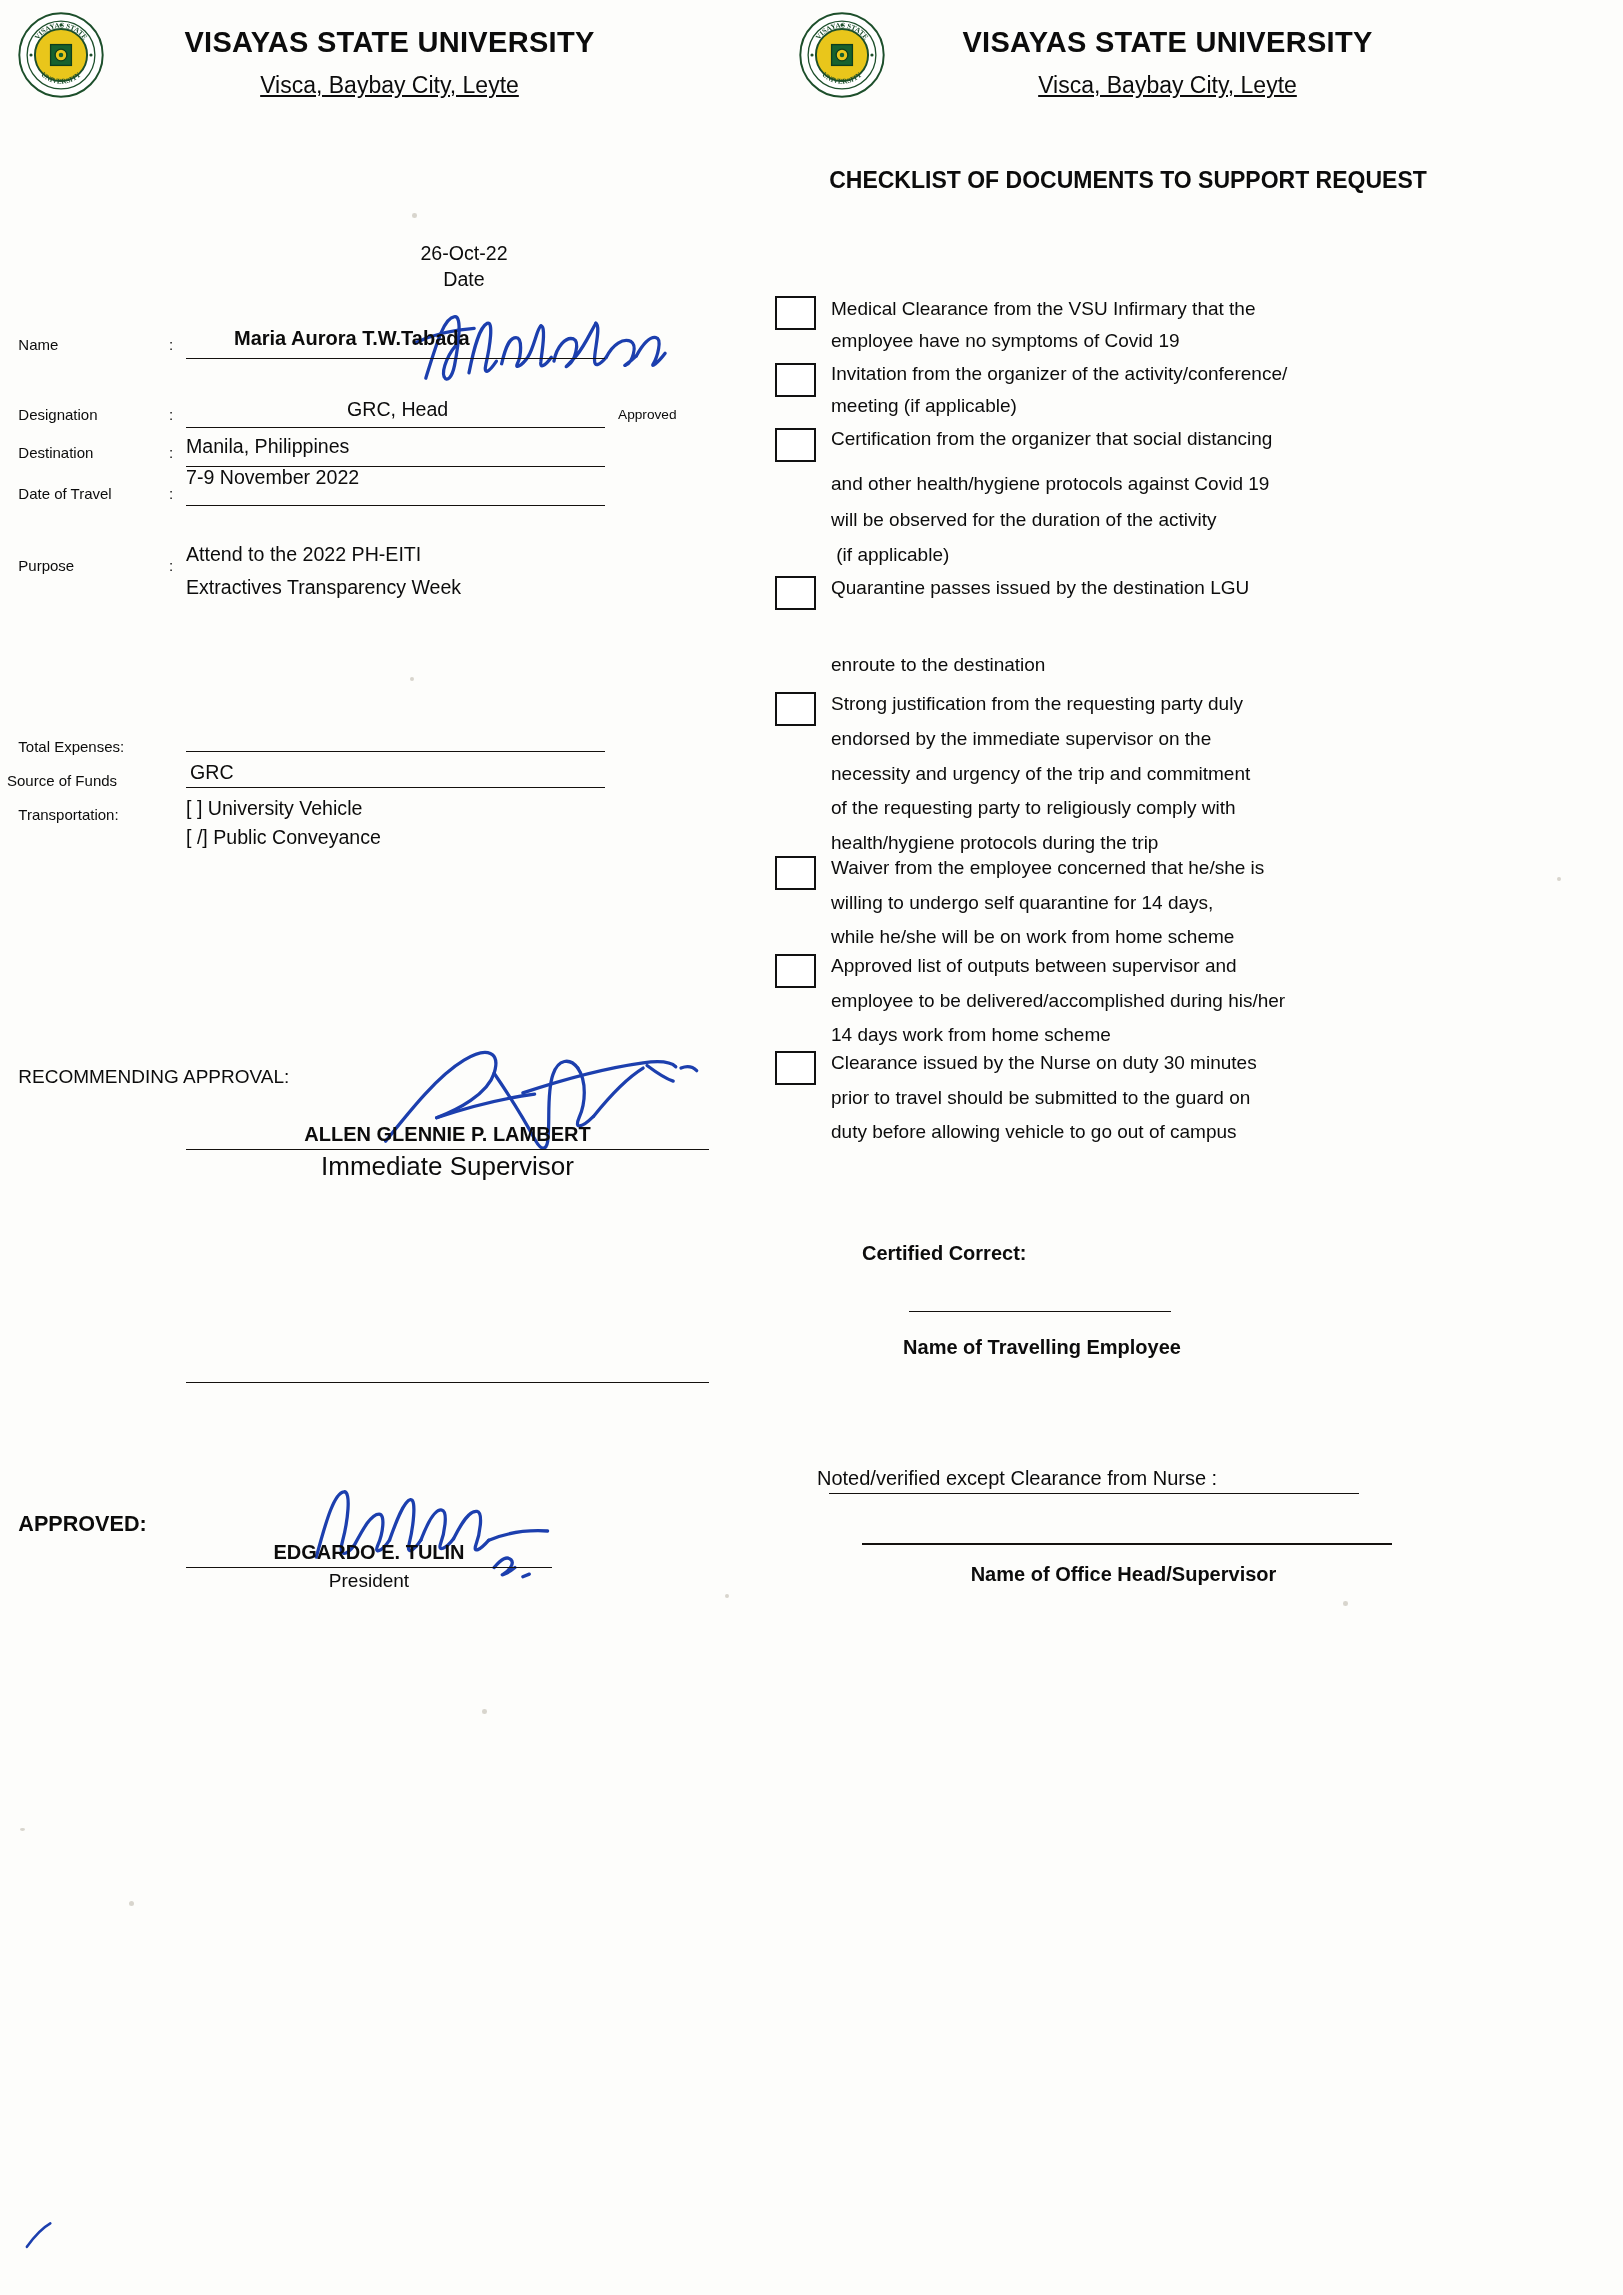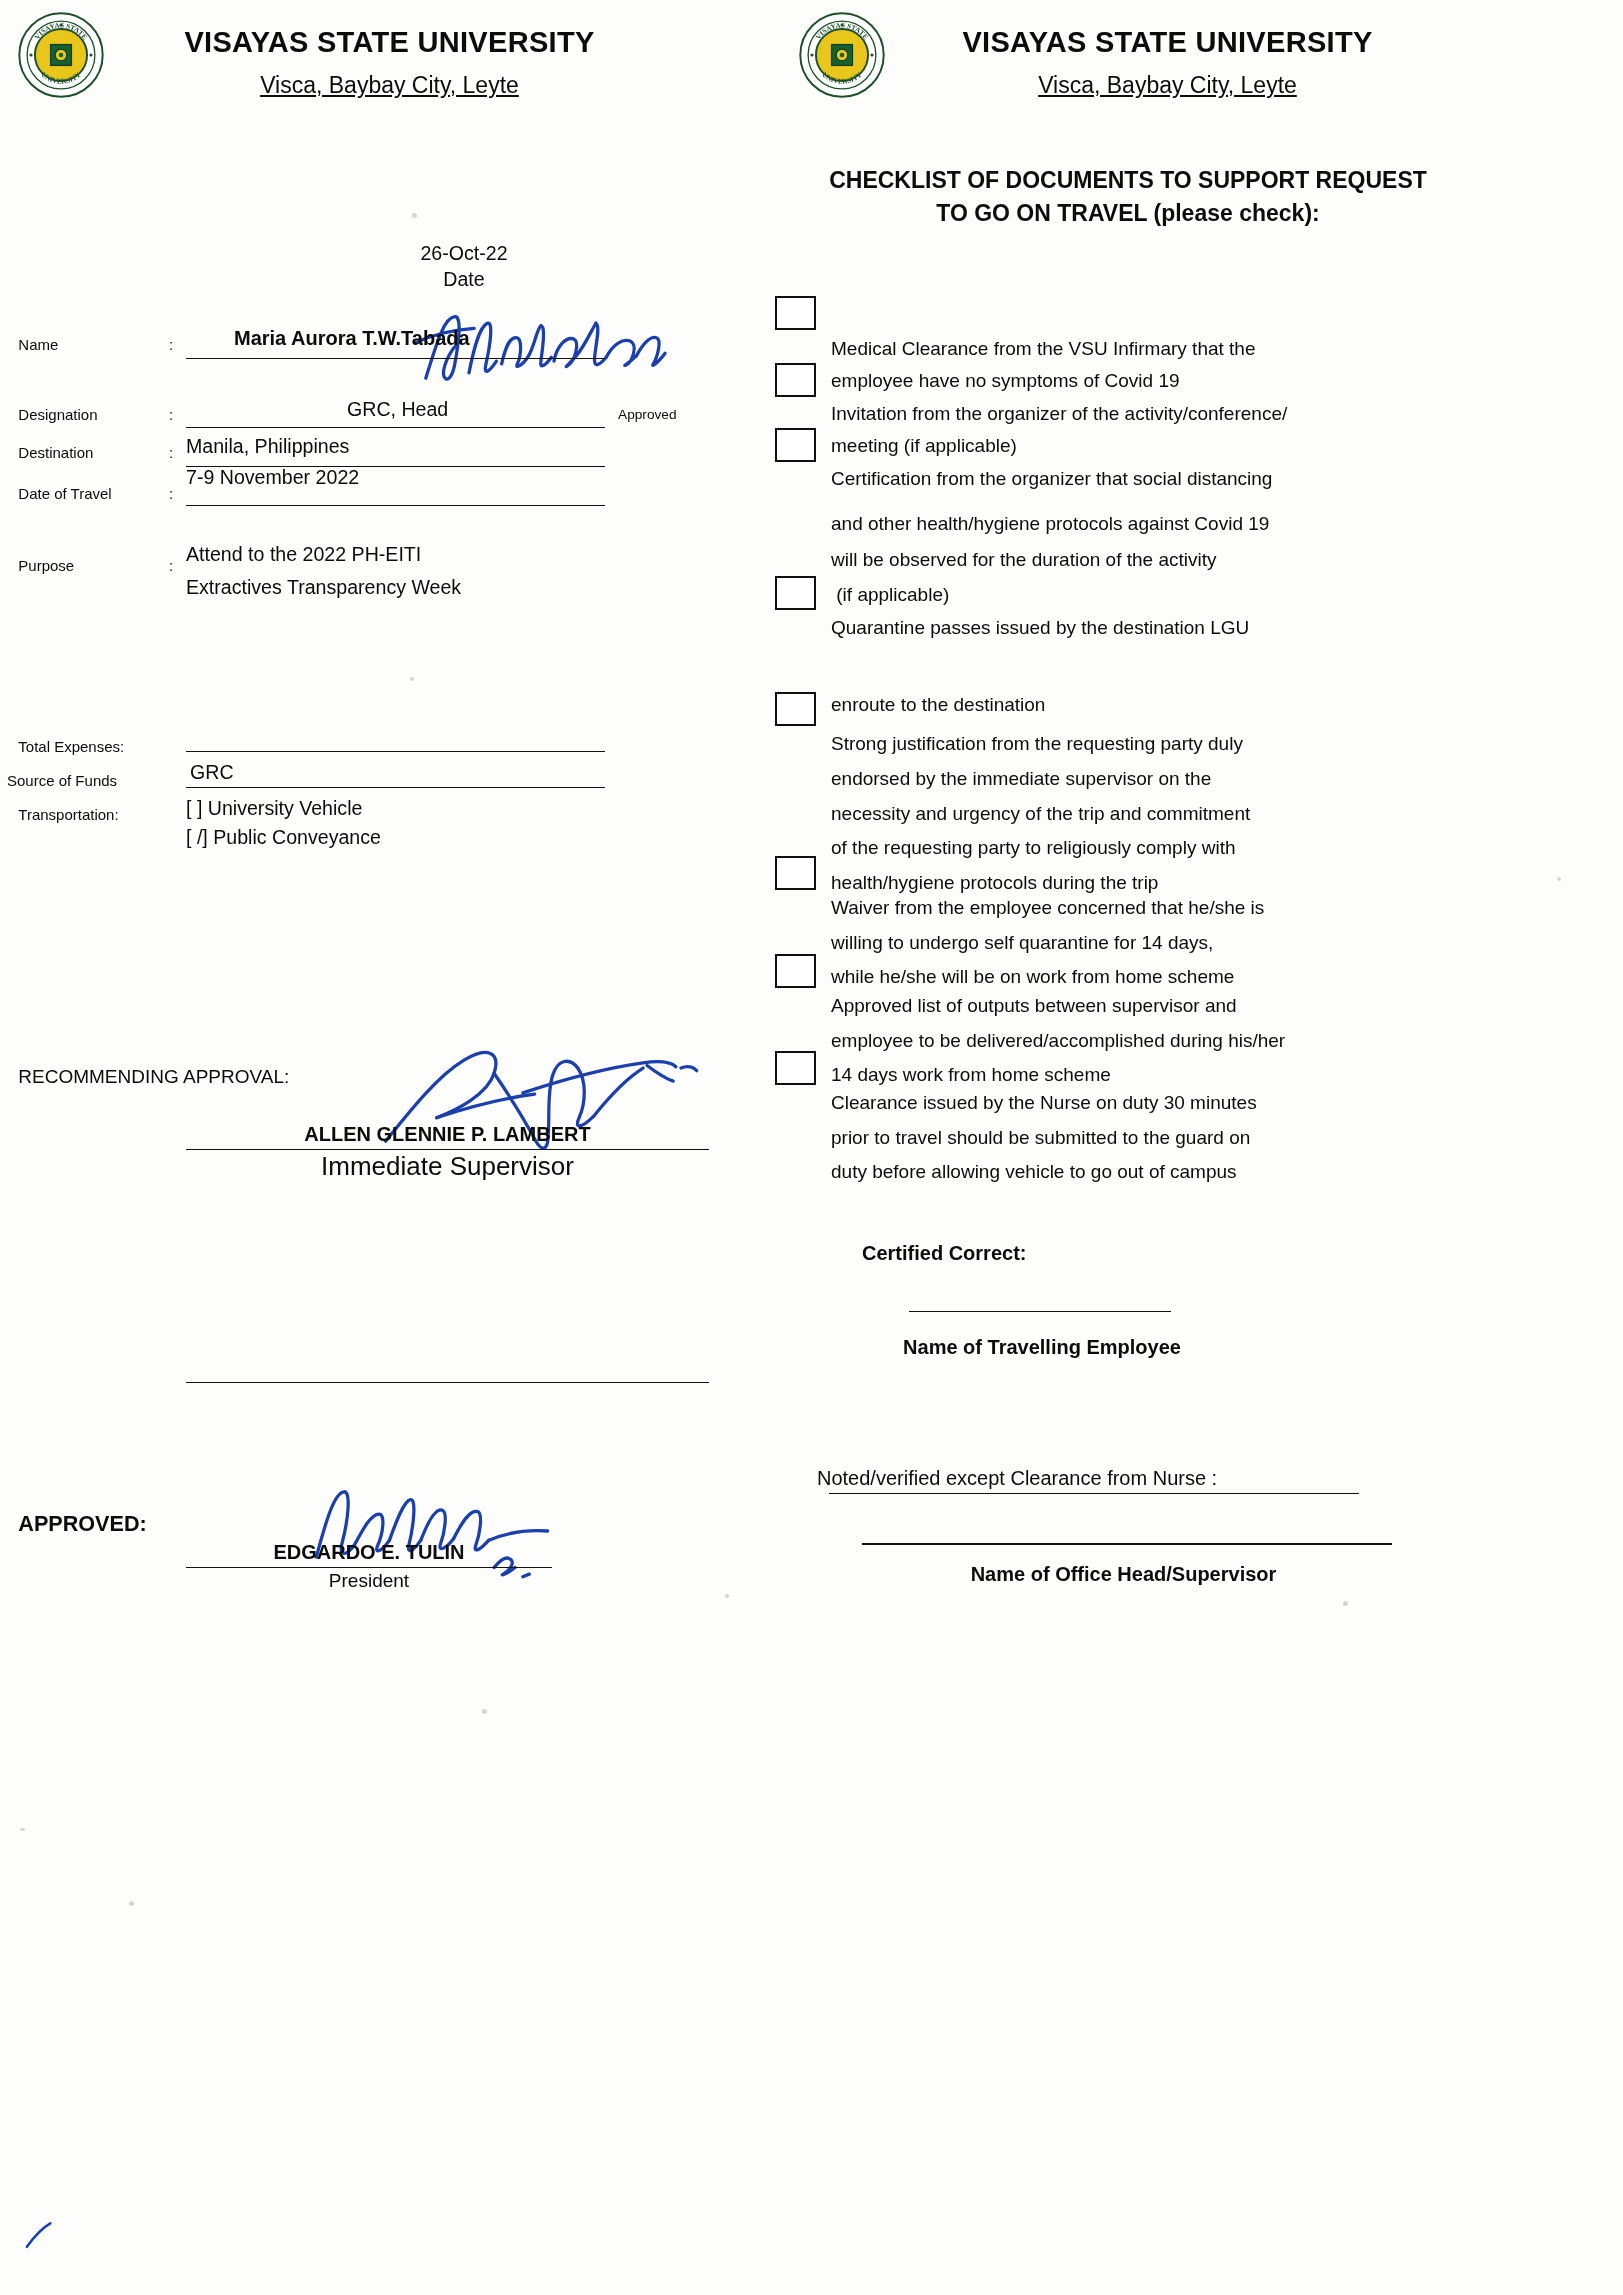--- a/index.html
+++ b/index.html
@@ -68,21 +68,20 @@
     position: absolute;
     width: 37px;
     height: 30px;
     border: 2px solid #111;
     background: #fff;
   }
   .chk-line {
     position: absolute;
     font-size: 19px;
     white-space: pre;
-    margin-top: 40px;
   }
 
   
   .ink {
     position: absolute;
     pointer-events: none;
   }
   .ink svg { display:block; }
 </style>
 </head>
@@ -142,21 +141,20 @@
       <circle cx="112" cy="66" r="2.4" fill="#1d4f2b"></circle>
     </svg>
   </div>
 
   <div class="t univ-title center" style="left:105px;top:26px;width:569px;">VISAYAS STATE UNIVERSITY</div>
   <div class="t univ-sub center" style="left:105px;top:72px;width:569px;">Visca, Baybay City, Leyte</div>
 
   <div class="t univ-title center" style="left:883px;top:26px;width:569px;">VISAYAS STATE UNIVERSITY</div>
   <div class="t univ-sub center" style="left:883px;top:72px;width:569px;">Visca, Baybay City, Leyte</div>
   <div class="t form-title center" style="left:752px;top:167px;width:752px;">CHECKLIST OF DOCUMENTS TO SUPPORT REQUEST</div>
-  <div class="t form-title center" style="left:752px;top:200px;width:752px;">TO GO ON TRAVEL (please check):</div>
 
   <div class="t val center" style="left:366px;top:242px;width:196px;">26-Oct-22</div>
   <div class="t val center" style="left:366px;top:268px;width:196px;">Date</div>
 
   <div class="ink" style="left:406px;top:301px;">
     <svg width="275" height="85" viewBox="0 0 420 130">
       <g fill="none" stroke="#1c3fae" stroke-width="5" stroke-linecap="round" stroke-linejoin="round">
         <path d="M30 118 C 48 60, 58 26, 74 24 C 86 22, 80 66, 74 98 C 70 118, 62 124, 58 116 C 54 106, 64 78, 82 62"></path>
         <path d="M14 64 C 44 50, 72 44, 104 42"></path>
         <path d="M96 110 C 104 70, 112 40, 124 34 C 134 30, 128 70, 122 96 C 118 114, 126 110, 138 92"></path>

